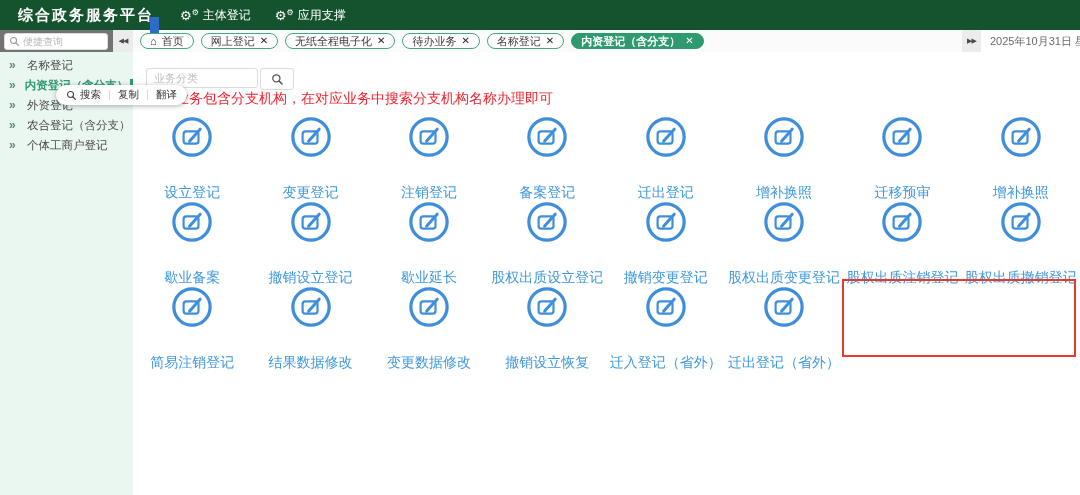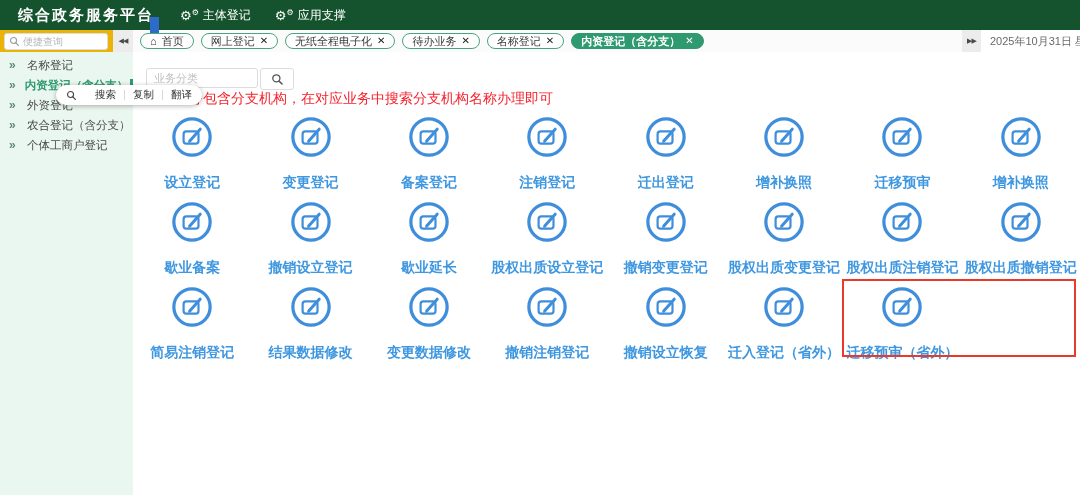--- a/index.html
+++ b/index.html
@@ -20,21 +20,21 @@
   .gear-glyph { font-size:13px; line-height:1; }
   .gear-glyph small { font-size:8px; vertical-align:top; }
   .blue-indicator {
     position:absolute; left:150px; top:17px; width:9px; height:16px;
     background:#2c6bc9; z-index:6;
   }
   
   .strip { position:absolute; left:0; top:30px; width:1080px; height:22px; border-bottom:1px solid #e2e2e2; z-index:3; }
   .side-search-zone {
     position:absolute; left:0; top:0; width:113px; height:22px;
-    background:#eab308; display:flex; align-items:center;
+    background:#737373; display:flex; align-items:center;
   }
   .side-search {
     margin-left:4px; width:104px; height:17px; background:#fff;
     border:1px solid #ddd; border-radius:3px; display:flex; align-items:center; padding:0 4px; gap:3px;
   }
   .side-search input {
     border:none; outline:none; width:80px; font-size:10px; color:#333; background:transparent;
     font-family:"Liberation Sans","DejaVu Sans",sans-serif;
   }
   .side-search input::placeholder { color:#b6b6b6; }
@@ -74,42 +74,42 @@
   }
   .side-item .chev { color:#5f8a72; font-size:12px; width:18px; font-weight:bold; }
   .side-item.active { color:#2f9a70; font-weight:bold; }
   .sel-caret { display:inline-block; width:3px; height:12px; background:#2f9a70; margin-left:2px; }
   
   .ctx-menu {
     position:absolute; left:56px; top:85px; height:20px; z-index:9;
     background:#fff; border-radius:10px; box-shadow:0 1px 5px rgba(0,0,0,.3);
     display:flex; align-items:center; padding:0 10px; gap:8px; font-size:10.5px; color:#333;
   }
-  .ctx-item { display:flex; align-items:center; gap:18px; cursor:pointer; white-space:nowrap; }
+  .ctx-item { display:flex; align-items:center; gap:3px; cursor:pointer; white-space:nowrap; }
   .ctx-div { width:1px; height:10px; background:#d8d8d8; }
   
   .main { position:absolute; left:133px; top:64px; width:991px; height:443px; background:#fff; }
   .biz-search { position:absolute; left:13px; top:4px; display:flex; align-items:flex-start; gap:2px; }
   .biz-search input {
     width:112px; height:20px; border:1px solid #dcdcdc; border-radius:3px;
     font-size:11px; padding:0 7px; outline:none; color:#333;
     font-family:"Liberation Sans","DejaVu Sans",sans-serif;
   }
   .biz-search input::placeholder { color:#c0c0c0; }
   .biz-search .search-btn {
     width:34px; height:22px; border:1px solid #dcdcdc; border-radius:3px; background:#fff;
     display:flex; align-items:center; justify-content:center; color:#555; cursor:pointer;
   }
   .notice { position:absolute; left:14px; top:26px; font-size:14px; color:#f5222d; white-space:nowrap; }
   .grid {
     position:absolute; left:0; top:44px; width:947px;
     display:grid; grid-template-columns:repeat(8,1fr); grid-auto-rows:85px;
   }
   .svc { display:flex; flex-direction:column; align-items:center; padding-top:8px; cursor:pointer; }
-  .svc-label { margin-top:16px; font-size:14px; color:#3e97e0; white-space:nowrap;font-weight:bold; }
+  .svc-label { margin-top:26px; font-size:14px; color:#3e97e0; white-space:nowrap; }
   .svc-icon { width:42px; height:42px; }
   .red-box {
     position:absolute; left:709px; top:215px; width:234px; height:78px;
     border:2px solid #e8392b; z-index:5; pointer-events:none;
   }
   svg { display:block; }
   .defs-hidden { position:absolute; width:0; height:0; overflow:hidden; }
 </style>
 </head>
 <body>
@@ -267,36 +267,36 @@
           </svg>
         </span>
         <div class="svc-label">变更登记</div>
       </div>
     <div class="svc">
         <span class="svc-icon">
           <svg width="42" height="42" viewBox="0 0 44 44">
             <use href="#edit-ic"></use>
           </svg>
         </span>
+        <div class="svc-label">注销登记</div>
+      </div>
+    <div class="svc">
+        <span class="svc-icon">
+          <svg width="42" height="42" viewBox="0 0 44 44">
+            <use href="#edit-ic"></use>
+          </svg>
+        </span>
         <div class="svc-label">备案登记</div>
       </div>
     <div class="svc">
         <span class="svc-icon">
           <svg width="42" height="42" viewBox="0 0 44 44">
             <use href="#edit-ic"></use>
           </svg>
         </span>
-        <div class="svc-label">注销登记</div>
-      </div>
-    <div class="svc">
-        <span class="svc-icon">
-          <svg width="42" height="42" viewBox="0 0 44 44">
-            <use href="#edit-ic"></use>
-          </svg>
-        </span>
         <div class="svc-label">迁出登记</div>
       </div>
     <div class="svc">
         <span class="svc-icon">
           <svg width="42" height="42" viewBox="0 0 44 44">
             <use href="#edit-ic"></use>
           </svg>
         </span>
         <div class="svc-label">增补换照</div>
       </div>
@@ -405,42 +405,34 @@
           </svg>
         </span>
         <div class="svc-label">变更数据修改</div>
       </div>
     <div class="svc">
         <span class="svc-icon">
           <svg width="42" height="42" viewBox="0 0 44 44">
             <use href="#edit-ic"></use>
           </svg>
         </span>
-        <div class="svc-label">撤销注销登记</div>
-      </div>
-    <div class="svc">
-        <span class="svc-icon">
-          <svg width="42" height="42" viewBox="0 0 44 44">
-            <use href="#edit-ic"></use>
-          </svg>
-        </span>
         <div class="svc-label">撤销设立恢复</div>
       </div>
     <div class="svc">
         <span class="svc-icon">
           <svg width="42" height="42" viewBox="0 0 44 44">
             <use href="#edit-ic"></use>
           </svg>
         </span>
         <div class="svc-label">迁入登记（省外）</div>
       </div>
     <div class="svc">
         <span class="svc-icon">
           <svg width="42" height="42" viewBox="0 0 44 44">
             <use href="#edit-ic"></use>
           </svg>
         </span>
-        <div class="svc-label">迁移预审（省外）</div>
+        <div class="svc-label">迁出登记（省外）</div>
       </div>
   </div>
 
   <div class="red-box"></div>
 </div>
 
 </body></html>

